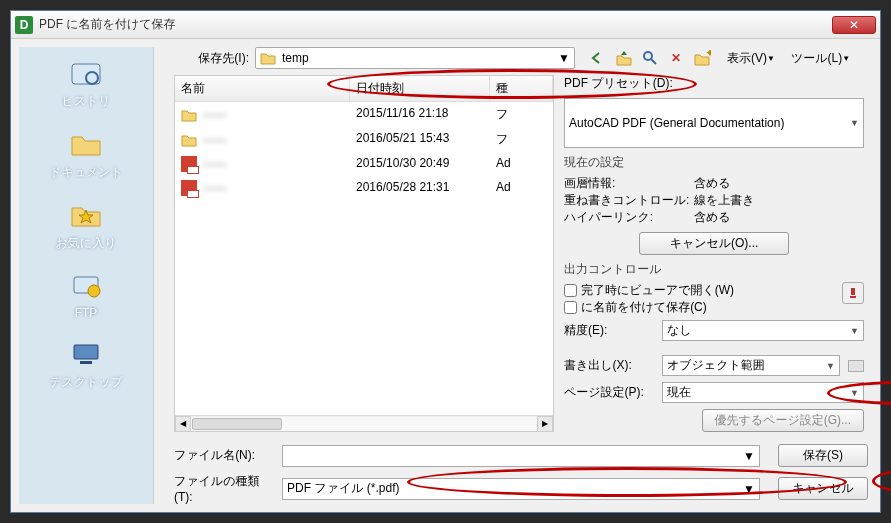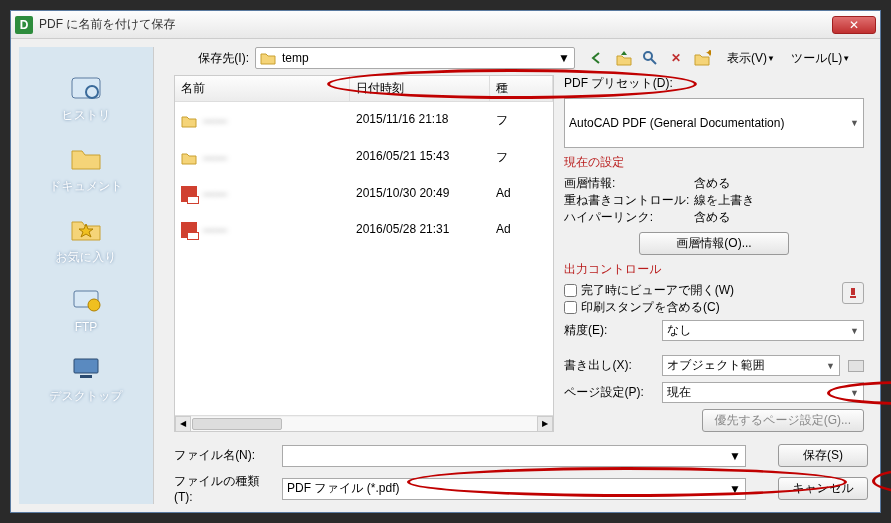--- a/index.html
+++ b/index.html
@@ -3,61 +3,61 @@
 <meta charset="utf-8">
 <style>
 * { box-sizing: border-box; font-family: "MS UI Gothic", "Meiryo", sans-serif; font-size: 12px; }
 body { margin: 0; background: #2a2a2a; padding: 10px; }
 .window { width: 871px; height: 503px; background: #f0f0f0; border: 1px solid #5a7aa0; position: relative; }
 .titlebar { height: 28px; background: linear-gradient(#fdfdfd, #e8e8e8); display: flex; align-items: center; padding: 0 4px; border-bottom: 1px solid #ccc; }
 .titlebar .icon { width: 18px; height: 18px; background: #2d8c3c; color: white; display: flex; align-items: center; justify-content: center; font-weight: bold; margin-right: 6px; border-radius: 2px; }
 .titlebar .title { flex: 1; color: #333; }
 .titlebar .close { width: 44px; height: 18px; background: linear-gradient(#e07070, #c03030); border: 1px solid #a02020; border-radius: 3px; color: white; display: flex; align-items: center; justify-content: center; font-size: 11px; }
 .body { display: flex; height: calc(100% - 28px); }
-.sidebar { width: 135px; background: #d8e6f0; padding: 18px 0; display: flex; flex-direction: column; align-items: center; gap: 8px; border-right: 1px solid #ccc; margin: 8px; }
+.sidebar { width: 135px; background: #d8e6f0; padding: 4px 0; display: flex; flex-direction: column; align-items: center; gap: 8px; border-right: 1px solid #ccc; margin: 8px; }
 .sb-item { display: flex; flex-direction: column; align-items: center; gap: 2px; color: #fff; text-shadow: 0 0 3px #5a7aa0; padding: 4px; width: 100%; }
 .sb-icon { width: 40px; height: 36px; display: flex; align-items: center; justify-content: center; }
 .main { flex: 1; padding: 8px 12px; display: flex; flex-direction: column; position: relative; }
 .toprow { display: flex; align-items: center; gap: 6px; margin-bottom: 6px; }
 .toprow label { text-align: right; width: 75px; }
 .path-box { flex: 1; max-width: 320px; height: 22px; border: 1px solid #aaa; background: #fff; display: flex; align-items: center; padding: 0 4px; gap: 6px; border-radius: 2px; }
 .folder-icon-sm { width: 16px; height: 14px; }
 .tool-icons { display: flex; gap: 8px; align-items: center; margin-left: 8px; }
 .tool-icons > span { width: 18px; height: 18px; display: inline-flex; align-items: center; justify-content: center; }
 .toprow .dd { display: flex; align-items: center; gap: 0; margin-left: 10px; }
 .content { display: flex; flex: 1; gap: 10px; }
 .filelist { width: 380px; border: 1px solid #ccc; background: #fff; display: flex; flex-direction: column; }
 .fl-head { display: flex; background: linear-gradient(#fdfdfd, #ececec); border-bottom: 1px solid #ddd; }
 .fl-head > div { padding: 4px 6px; border-right: 1px solid #ddd; }
 .fl-head .c1 { width: 175px; } .fl-head .c2 { width: 140px; } .fl-head .c3 { flex: 1; }
-.fl-row { display: flex; padding: 8px 0; }
+.fl-row { display: flex; padding: 2px 0; }
 .fl-row > div { padding: 2px 6px; }
 .fl-row .c1 { width: 175px; display: flex; align-items: center; gap: 6px; } .fl-row .c2 { width: 140px; } .fl-row .c3 { flex: 1; }
 .fl-body { flex: 1; overflow: auto; }
 .scroll-h { height: 16px; background: #f0f0f0; border-top: 1px solid #ddd; display: flex; align-items: center; }
 .scroll-h .arrow { width: 16px; height: 16px; background: #e8e8e8; border: 1px solid #ccc; display: flex; align-items: center; justify-content: center; font-size: 8px; }
 .scroll-h .track { flex: 1; background: #f8f8f8; height: 14px; position: relative; }
 .scroll-h .thumb { width: 90px; height: 12px; background: #ddd; border: 1px solid #bbb; margin: 1px; border-radius: 2px; }
 .right { flex: 1; display: flex; flex-direction: column; gap: 6px; padding-right: 4px; }
 .right label.lbl { display: inline-block; }
 .rrow { display: flex; align-items: center; gap: 8px; }
 .rrow .lbl { width: 110px; }
 .sel { flex: 1; height: 21px; border: 1px solid #aaa; background: #fff; display: flex; align-items: center; padding: 8px 4px; justify-content: space-between; }
 .sel .dd-arrow { font-size: 9px; color: #555; }
-fieldset legend, .group-title { color: #b91c1c; margin-bottom: 4px; }
+fieldset legend, .group-title { color: #404040; margin-bottom: 4px; }
 .kv { display: flex; }
 .kv .k { width: 130px; } .kv .v { }
 .btn { height: 23px; padding: 0 12px; background: linear-gradient(#fdfdfd, #e5e5e5); border: 1px solid #999; border-radius: 3px; display: inline-flex; align-items: center; justify-content: center; min-width: 90px; }
 .btn.wide { min-width: 150px; }
 input[type=checkbox] { margin: 0 4px 0 0; vertical-align: middle; }
 .bottom { margin-top: 6px; }
 .brow { display: flex; align-items: center; gap: 16px; margin-top: 6px; }
 .brow label { width: 92px; text-align: left; }
 .fn-sel { flex: 1; height: 22px; border: 1px solid #aaa; background: #fff; display: flex; align-items: center; padding: 0 4px; justify-content: space-between; }
-.btns { display: flex; flex-direction: column; gap: 6px; margin-left: 16px; }
+.btns { display: flex; flex-direction: column; gap: 6px; margin-left: 2px; }
 .blur { color: transparent; text-shadow: 0 0 5px rgba(0,0,0,0.5); }
 .pdf-icon { width:16px; height:16px; background:#d04030; position:relative; }
 .pdf-icon::after{ content:""; position:absolute; right:-2px; bottom:-2px; width:10px; height:6px; background:#fff; border:1px solid #d04030; }
 
 .anno { position: absolute; border: 3px solid #c00000; border-radius: 50%; pointer-events: none; }
 .anno1 { left: 165px; top: 30px; width: 370px; height: 30px; }
 .anno2 { left: 665px; top: 342px; width: 150px; height: 24px; }
 .anno3 { left: 245px; top: 428px; width: 440px; height: 30px; }
 .anno4 { left: 710px; top: 428px; width: 120px; height: 28px; }
 .stamp-icon { width: 22px; height: 22px; border: 1px solid #aaa; border-radius: 3px; display:flex; align-items:center; justify-content:center; }
@@ -249,30 +249,30 @@
               </div>
             <div class="kv">
                 <span class="k">重ね書きコントロール:</span>
                 <span class="v">線を上書き</span>
               </div>
             <div class="kv">
                 <span class="k">ハイパーリンク:</span>
                 <span class="v">含める</span>
               </div>
             <div style="text-align:center;margin-top:6px">
-              <button class="btn wide">画層情報(O)...</button>
+              <button class="btn wide">キャンセル(O)...</button>
             </div>
           </div>
 
           <div>
             <div class="group-title">出力コントロール</div>
             <div style="display:flex;justify-content:space-between;align-items:flex-start">
               <div>
                 <div><label><input type="checkbox" style=""><span>完了時にビューアで開く(W)</span></label></div>
-                <div><label><input type="checkbox" style=""><span>印刷スタンプを含める(C)</span></label></div>
+                <div><label><input type="checkbox" style=""><span>に名前を付けて保存(C)</span></label></div>
               </div>
               <div class="stamp-icon">
                 <svg width="14" height="14">
                     <path d="M4 10 h6 v2 h-6 z M5 2 h4 v7 h-4 z" fill="#c03030"></path>
                   </svg>
               </div>
             </div>
             <div class="rrow" style="margin-top:4px">
               <span class="lbl" style="width:90px">精度(E):</span>
               <div class="sel">

